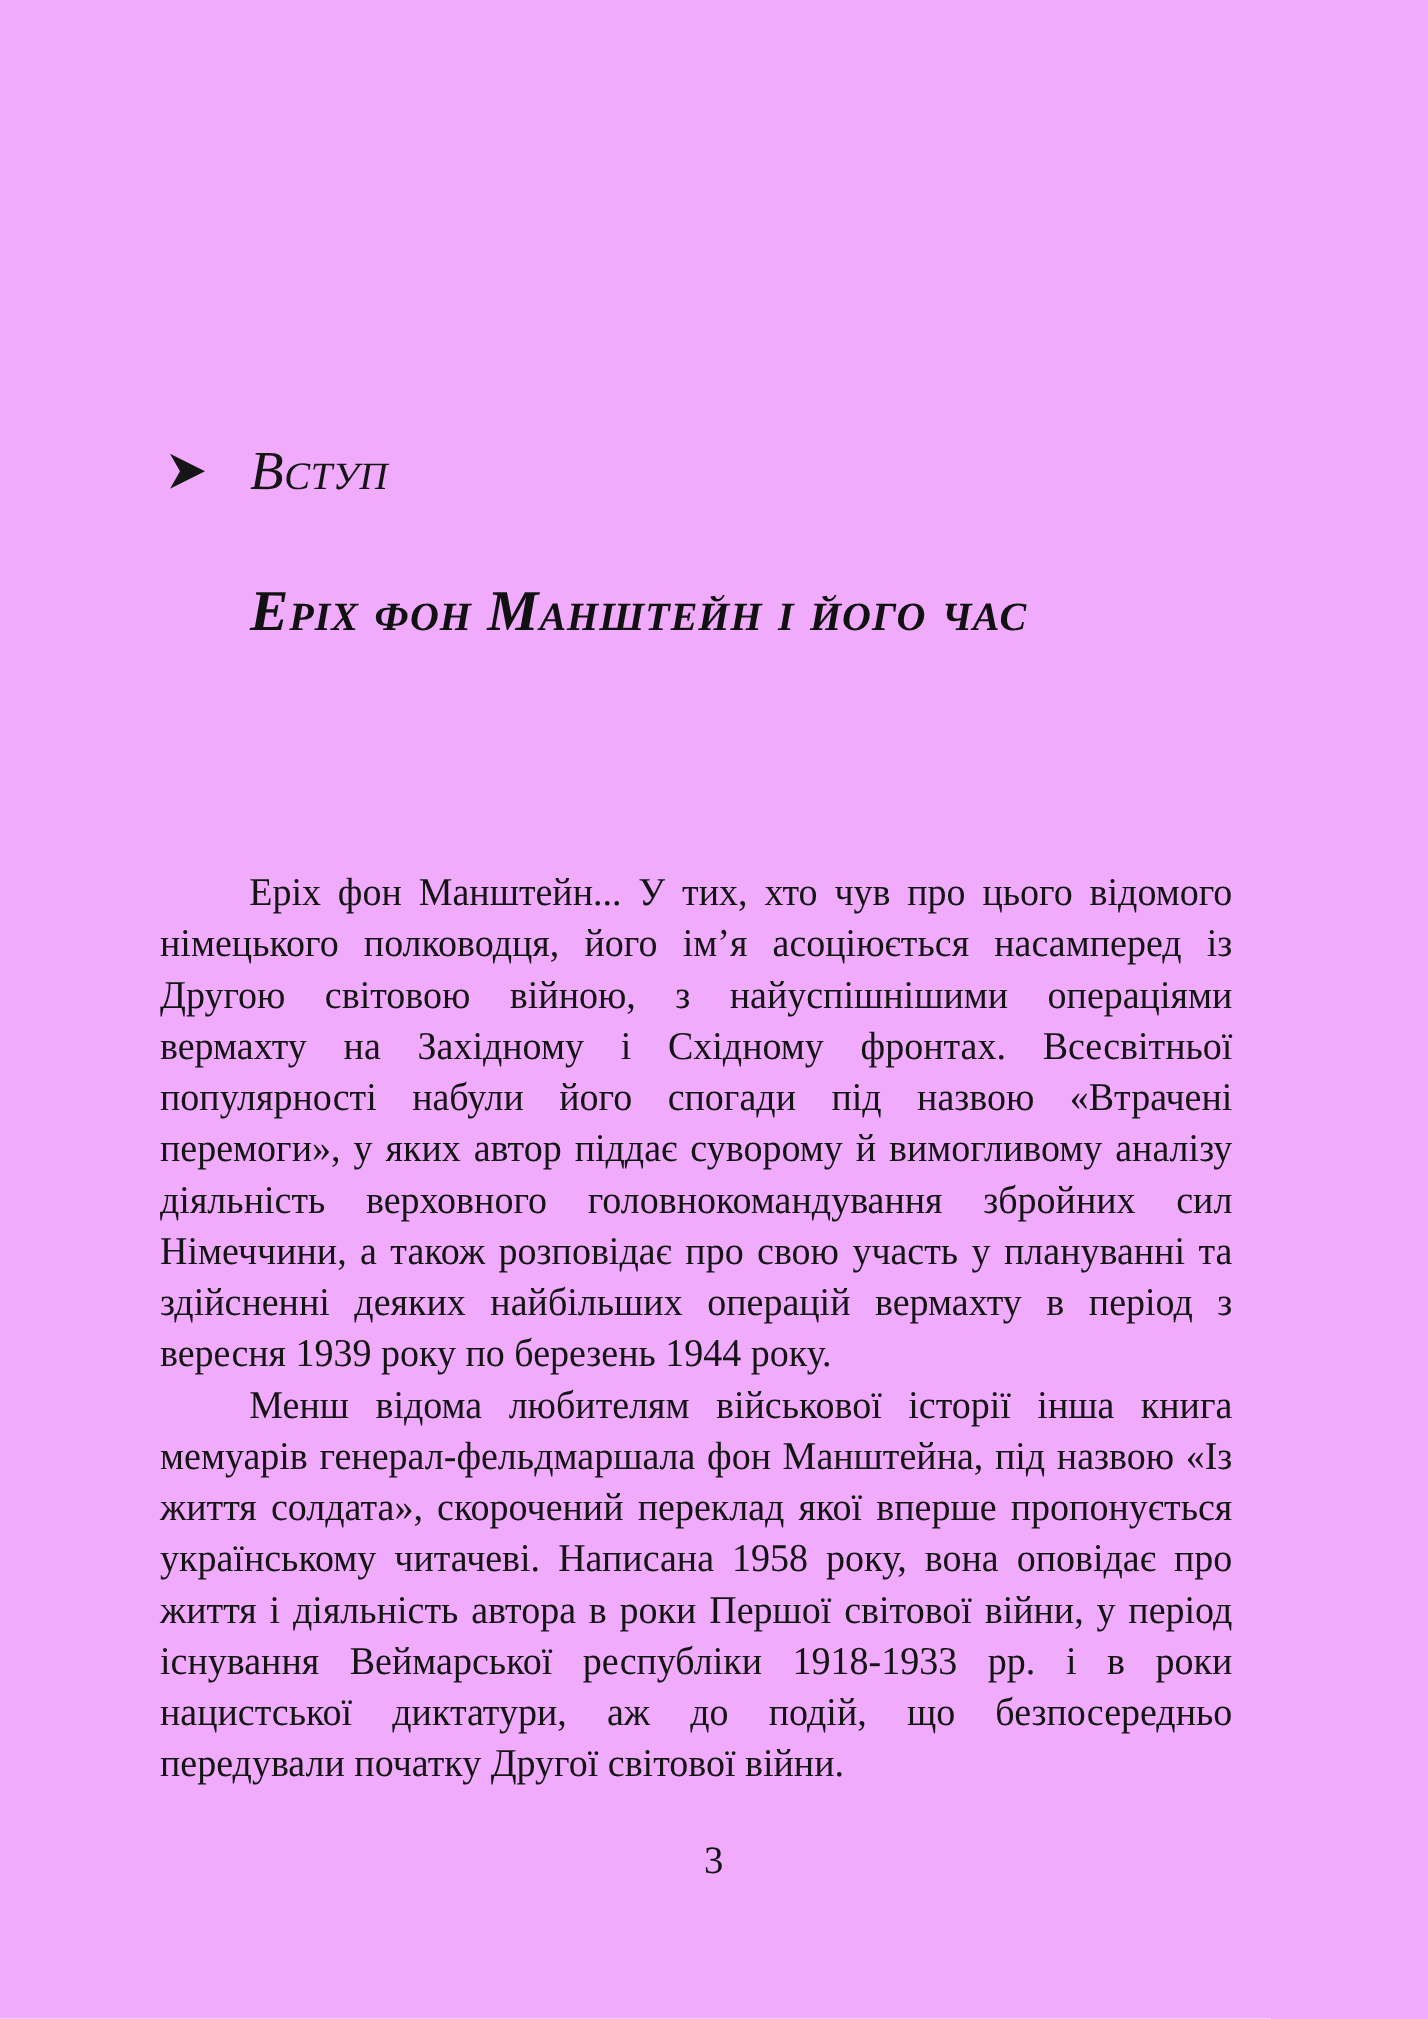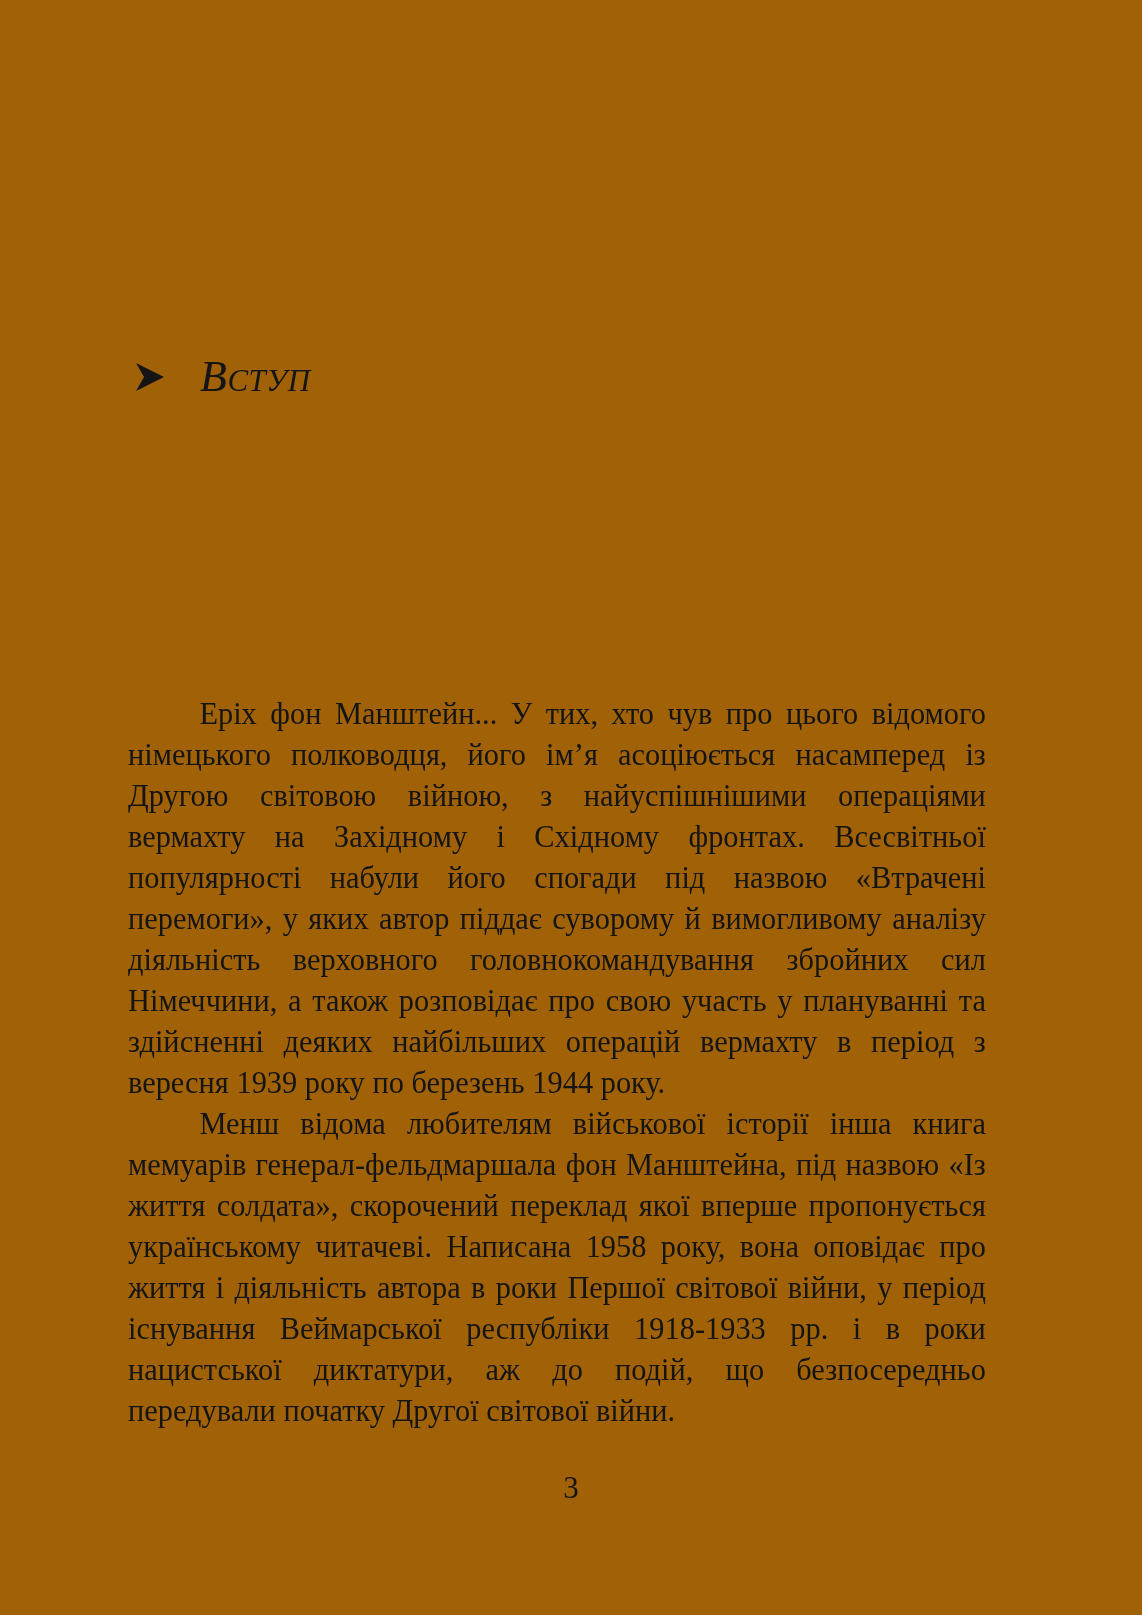--- a/index.html
+++ b/index.html
@@ -6,21 +6,21 @@
   html, body {
     margin: 0;
     padding: 0;
     background: #ffffff;
   }
 
   .page {
     position: relative;
     width: 1142px;
     height: 1615px;
-    background: #a16207;
+    background: #f0abfc;
     margin: 0 auto;
     overflow: hidden;
     font-family: "Liberation Serif", "DejaVu Serif", serif;
     color: #111111;
     -webkit-font-smoothing: antialiased;
   }
 
   
   .chapter-label-row {
     position: absolute;
@@ -122,20 +122,21 @@
 
   <div class="chapter-label-row">
     <span class="arrow-bullet">
       <svg viewBox="0 0 42 42" xmlns="http://www.w3.org/2000/svg" aria-hidden="true">
         <path d="M8 7 L36 21 L8 35 L16 21 Z" fill="#151515"></path>
       </svg>
     </span>
     <span class="chapter-label">Вступ</span>
   </div>
 
+  <h1 class="chapter-title">Еріх фон Манштейн і його час</h1>
 
   <div class="body-block">
     <p class="body-paragraph">Еріх фон Манштейн... У тих, хто чув про цього відомого німецького полководця, його ім’я асоціюється насамперед із Другою світовою війною, з найуспішнішими операціями вермахту на Західному і Східному фронтах. Всесвітньої популярності набули його спогади під назвою «Втрачені перемоги», у яких автор піддає суворому й вимогливому аналізу діяльність верховного головнокомандування збройних сил Німеччини, а також розповідає про свою участь у плануванні та здійсненні деяких найбільших операцій вермахту в період з вересня 1939 року по березень 1944 року.</p>
     <p class="body-paragraph">Менш відома любителям військової історії інша книга мемуарів генерал-фельдмаршала фон Манштейна, під назвою «Із життя солдата», скорочений переклад якої вперше пропонується українському читачеві. Написана 1958 року, вона оповідає про життя і діяльність автора в роки Першої світової війни, у період існування Веймарської республіки 1918-1933 рр. і в роки нацистської диктатури, аж до подій, що безпосередньо передували початку Другої світової війни.</p>
   </div>
 
   <div class="page-number">3</div>
 
 </div>
 

